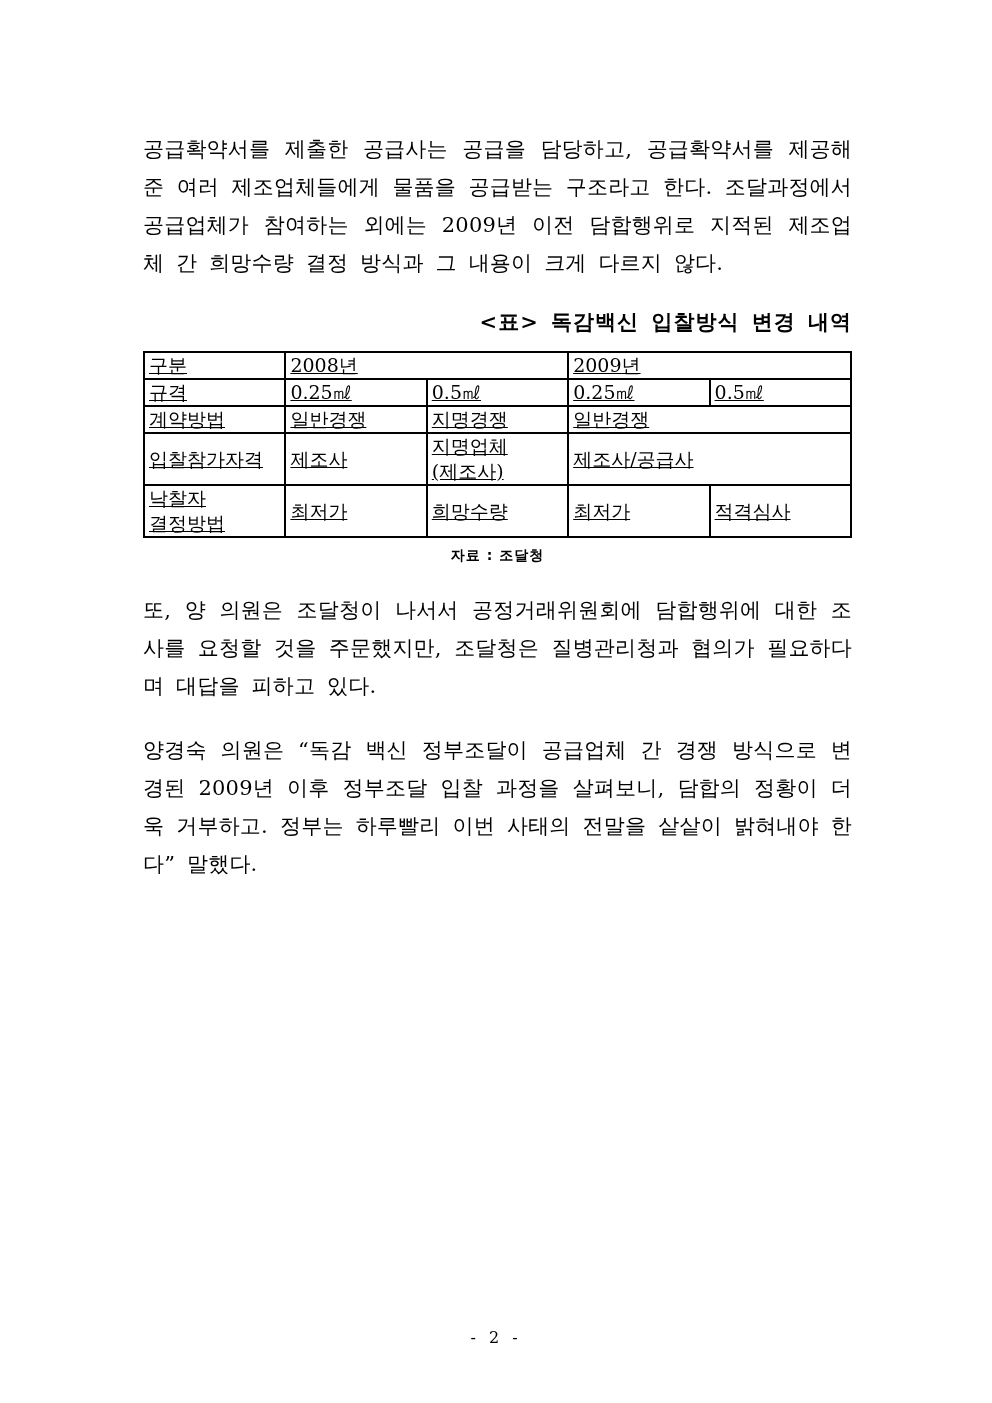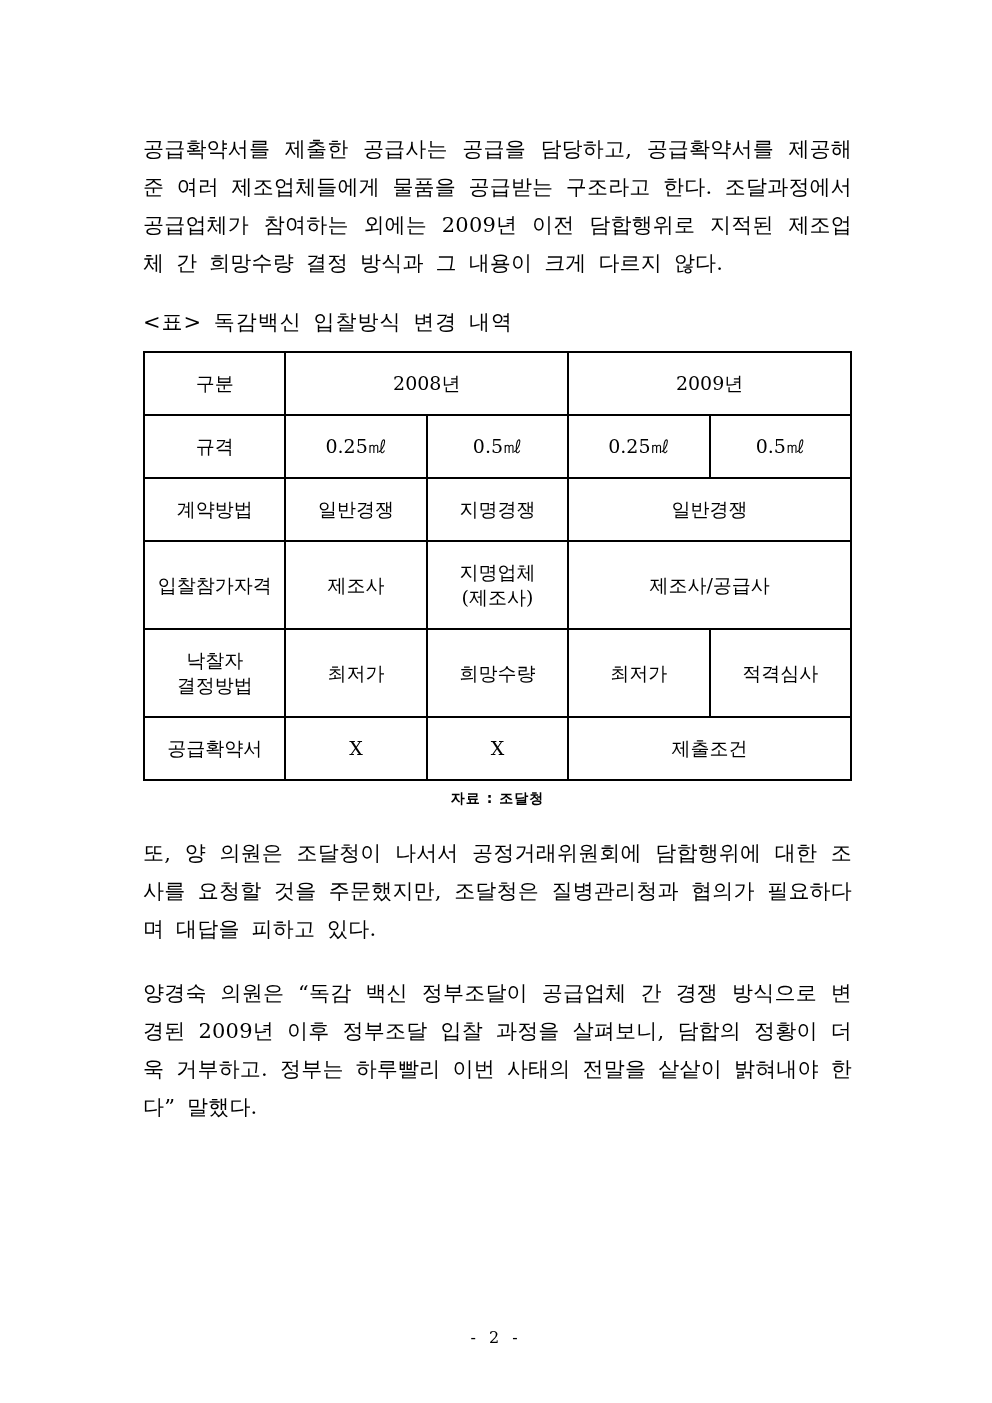--- a/index.html
+++ b/index.html
@@ -28,42 +28,43 @@
     text-align: justify;
     word-spacing: 5px;
     letter-spacing: 0.2px;
     margin: 0;
   }
   .para-first   { margin-top: 130px; }
   .para-gap     { margin-top: 26px; }
   .para-after-src { margin-top: 44px; }
 
   .table-title {
-    text-align: left;
+    text-align: right;
     font-size: 21px;
     letter-spacing: 1px;
     word-spacing: 4px;
     margin: 26px 0 15px 0;
-    font-weight: normal;
+    font-weight: bold;
   }
   table.bid-table {
     width: 100%;
     border-collapse: collapse;
     table-layout: fixed;
     font-size: 19px;
     border: 2px solid #000;
   }
   table.bid-table td {
     border: 2px solid #000;
-    text-align: center;
+    text-align: left;
     vertical-align: middle;
-    padding: 18px 4px;
+    padding: 0 4px;
     line-height: 25px;
     white-space: pre-line;
     overflow: hidden;
+    text-decoration: underline;
   }
   tr.row-single { height: 25px; }
   tr.row-double { height: 52px; }
 
   .source-line {
     font-family: "DejaVu Sans", "Liberation Sans", sans-serif;
     font-weight: bold;
     font-size: 14px;
     letter-spacing: 1px;
     margin-top: 9px;
@@ -124,26 +125,20 @@
           <td colspan="2">제조사/공급사</td>
         </tr>
         <tr class="row-double">
           <td>낙찰자
 결정방법</td>
           <td>최저가</td>
           <td>희망수량</td>
           <td>최저가</td>
           <td>적격심사</td>
         </tr>
-        <tr class="row-single">
-          <td>공급확약서</td>
-          <td>X</td>
-          <td>X</td>
-          <td colspan="2">제출조건</td>
-        </tr>
       </tbody>
     </table>
 
     <div class="source-line">자료 : 조달청</div>
 
 
     <p class="para para-gap">또, 양 의원은 조달청이 나서서 공정거래위원회에 담합행위에 대한 조사를 요청할 것을 주문했지만, 조달청은 질병관리청과 협의가 필요하다며 대답을 피하고 있다.</p>
 
     <p class="para para-gap">양경숙 의원은 “독감 백신 정부조달이 공급업체 간 경쟁 방식으로 변경된 2009년 이후 정부조달 입찰 과정을 살펴보니, 담합의 정황이 더욱 거부하고. 정부는 하루빨리 이번 사태의 전말을 샅샅이 밝혀내야 한다”  말했다.</p>
 

